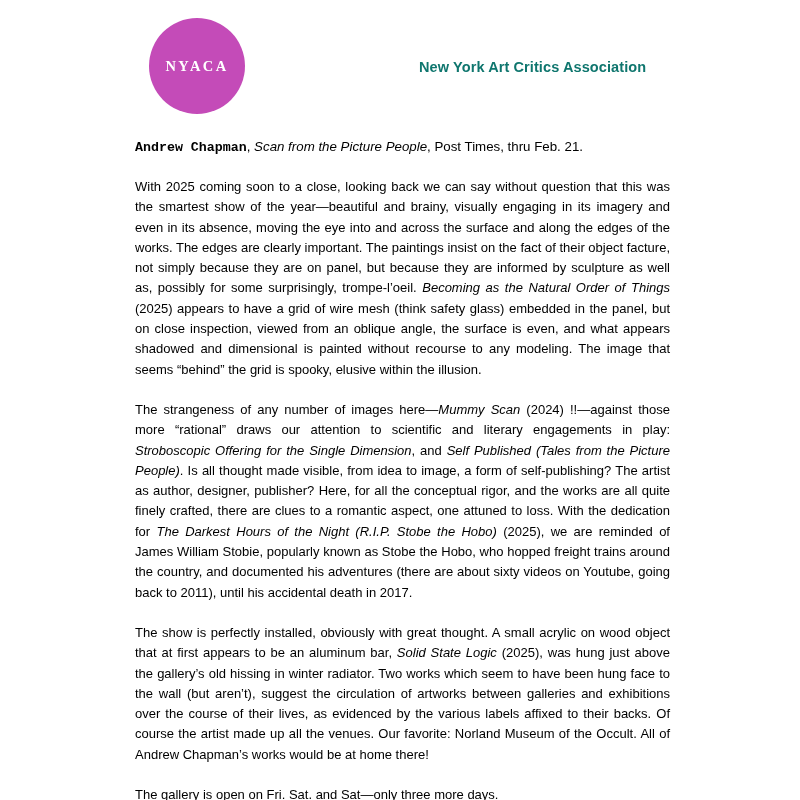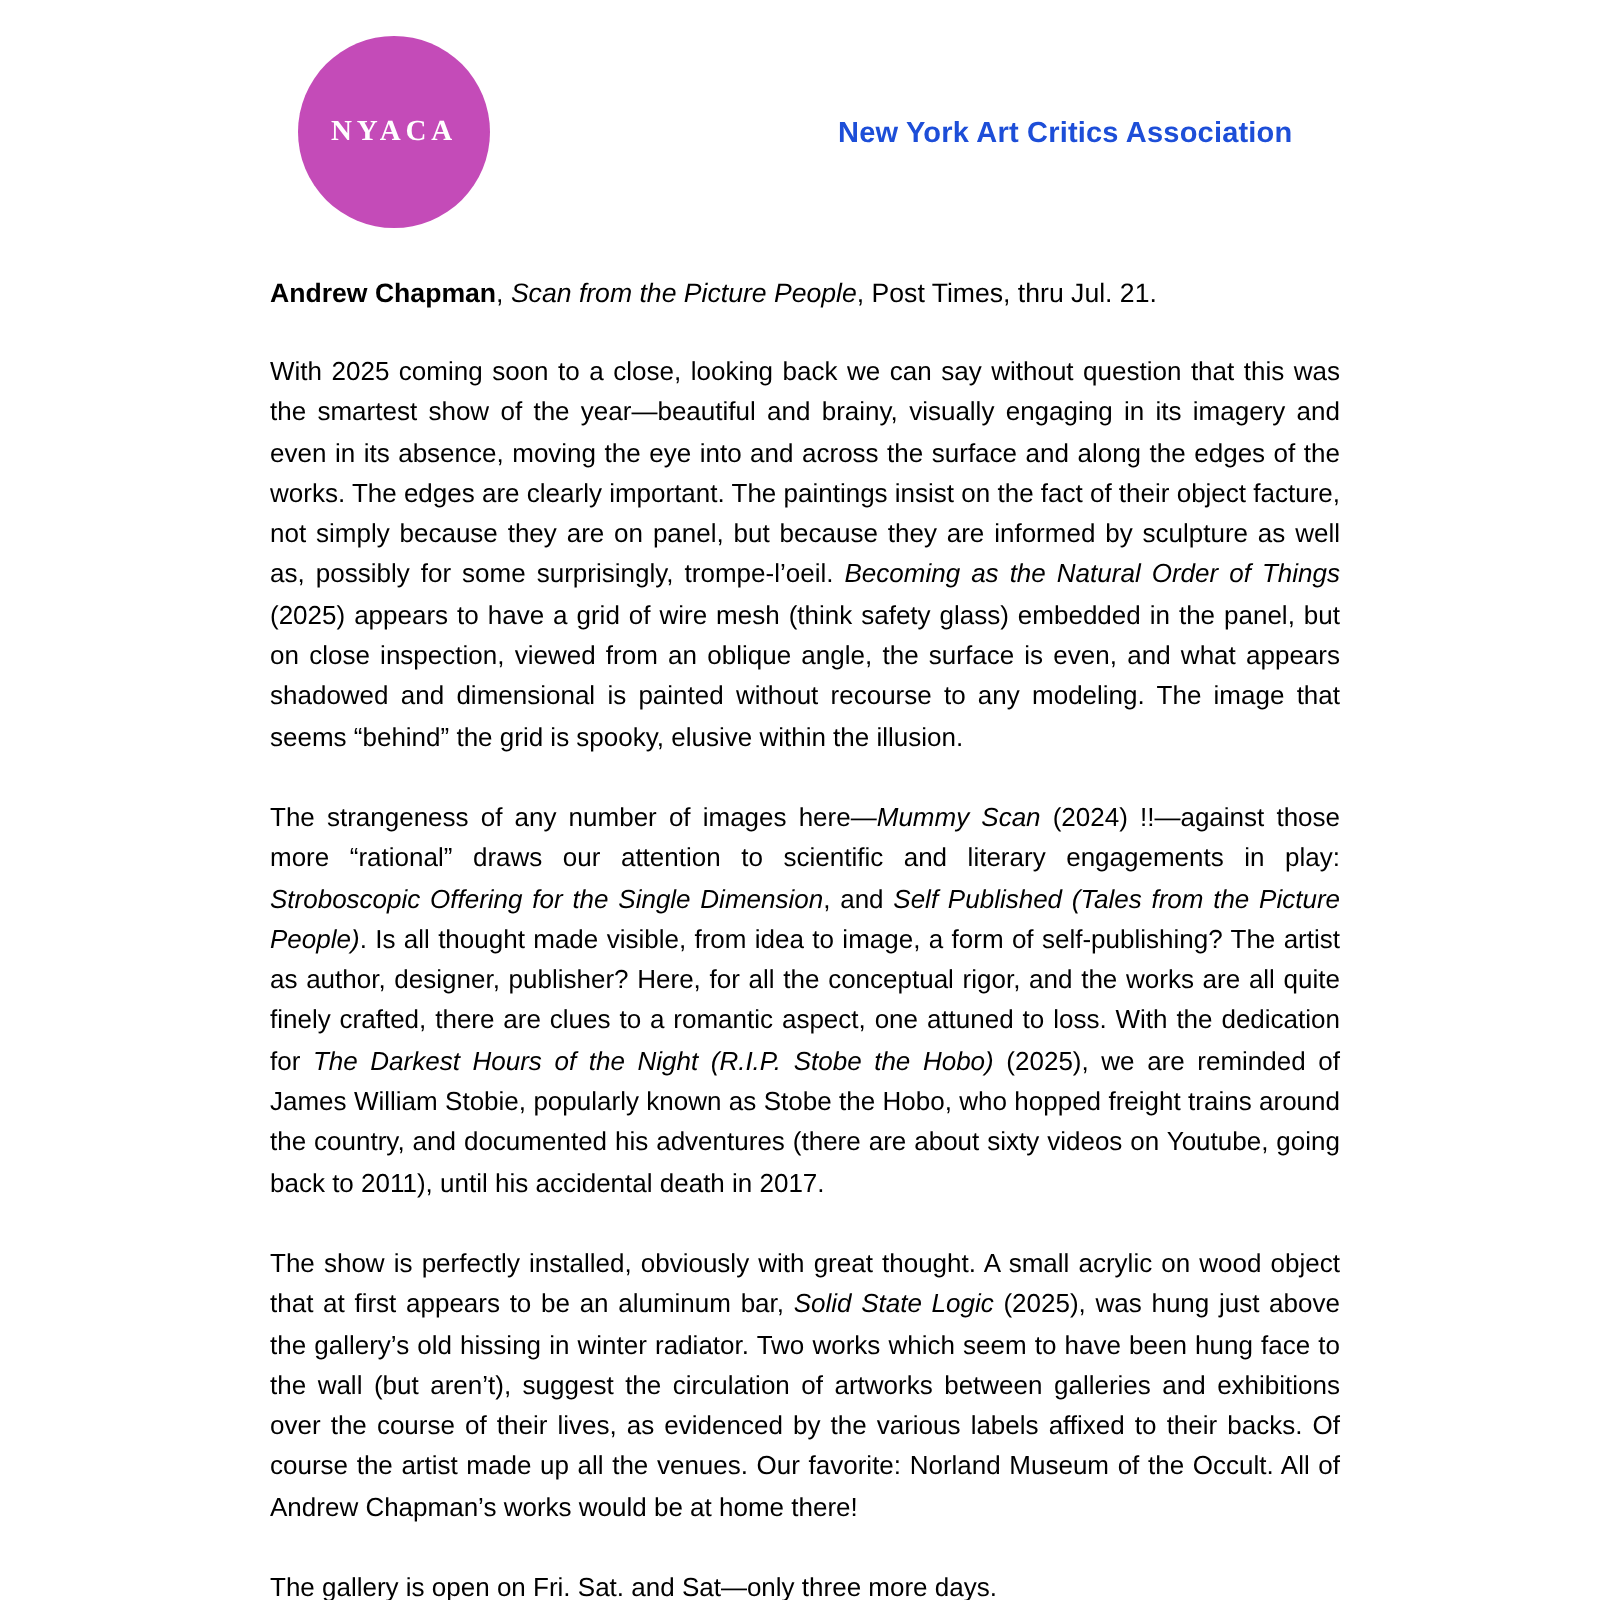--- a/index.html
+++ b/index.html
@@ -43,38 +43,39 @@
     letter-spacing: 2.4px;
     color: #ffffff;
     font-family: "Liberation Serif", serif;
   }
   .org-name {
     position: absolute;
     left: 419px;
     top: 59px;
     font-size: 14.5px;
     font-weight: bold;
-    color: #1d4ed8;
+    color: #0f766e;
     letter-spacing: 0.1px;
   }
   
   .content {
     position: absolute;
     left: 135px;
     top: 138px;
     width: 535px;
   }
   .byline {
     font-size: 13.3px;
     line-height: 18px;
     margin: 0 0 20px 0;
     text-align: left;
   }
   .byline .name {
     font-weight: bold;
+    font-family: Liberation Mono, monospace;
   }
   .byline .work {
     font-style: italic;
   }
   p.para {
     font-size: 13px;
     line-height: 20.3px;
     margin: 0 0 20px 0;
     text-align: justify;
     text-justify: inter-word;
@@ -95,21 +96,21 @@
   <div class="header">
     <div class="logo-circle">
       <span class="logo-text">NYACA</span>
     </div>
     <div class="org-name">New York Art Critics Association</div>
   </div>
 
   <div class="content">
 
     <div class="byline">
-      <span class="name">Andrew Chapman</span><span>, </span><span class="work">Scan from the Picture People</span><span>, </span><span>Post Times, thru Jul. 21.</span>
+      <span class="name">Andrew Chapman</span><span>, </span><span class="work">Scan from the Picture People</span><span>, </span><span>Post Times, thru Feb. 21.</span>
     </div>
 
     <p class="para"><span>With 2025 coming soon to a close, looking back we can say without question that this was the smartest show of the year—beautiful and brainy, visually engaging in its imagery and even in its absence, moving the eye into and across the surface and along the edges of the works. The edges are clearly important. The paintings insist on the fact of their object facture, not simply because they are on panel, but because they are informed by sculpture as well as, possibly for some surprisingly, trompe-l’oeil. </span><span class="i">Becoming as the Natural Order of Things</span><span> (2025) appears to have a grid of wire mesh (think safety glass) embedded in the panel, but on close inspection, viewed from an oblique angle, the surface is even, and what appears shadowed and dimensional is painted without recourse to any modeling. The image that seems “behind” the grid is spooky, elusive within the illusion.</span></p>
 
     <p class="para"><span>The strangeness of any number of images here—</span><span class="i">Mummy Scan</span><span> (2024) !!—against those more “rational” draws our attention to scientific and literary engagements in play: </span><span class="i">Stroboscopic Offering for the Single Dimension</span><span>, and </span><span class="i">Self Published (Tales from the Picture People)</span><span>. Is all thought made visible, from idea to image, a form of self-publishing? The artist as author, designer, publisher? Here, for all the conceptual rigor, and the works are all quite finely crafted, there are clues to a romantic aspect, one attuned to loss. With the dedication for </span><span class="i">The Darkest Hours of the Night (R.I.P. Stobe the Hobo)</span><span> (2025), we are reminded of James William Stobie, popularly known as Stobe the Hobo, who hopped freight trains around the country, and documented his adventures (there are about sixty videos on Youtube, going back to 2011), until his accidental death in 2017.</span></p>
 
     <p class="para"><span>The show is perfectly installed, obviously with great thought. A small acrylic on wood object that at first appears to be an aluminum bar, </span><span class="i">Solid State Logic</span><span> (2025), was hung just above the gallery’s old hissing in winter radiator. Two works which seem to have been hung face to the wall (but aren’t), suggest the circulation of artworks between galleries and exhibitions over the course of their lives, as evidenced by the various labels affixed to their backs. Of course the artist made up all the venues. Our favorite: Norland Museum of the Occult. All of Andrew Chapman’s works would be at home there!</span></p>
 
     <p class="para"><span>The gallery is open on Fri. Sat. and Sat—only three more days.</span></p>
 

